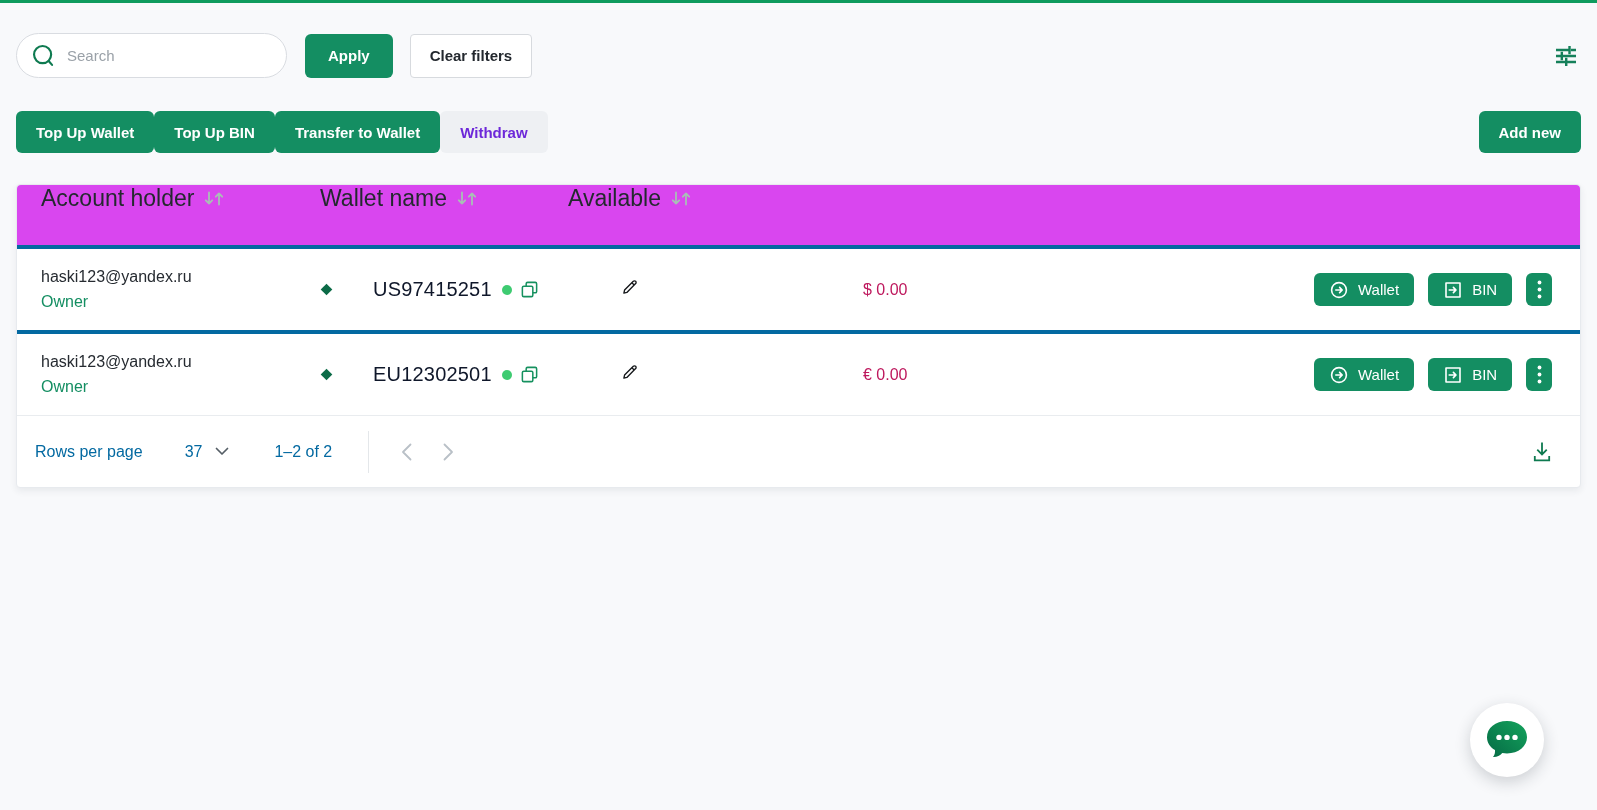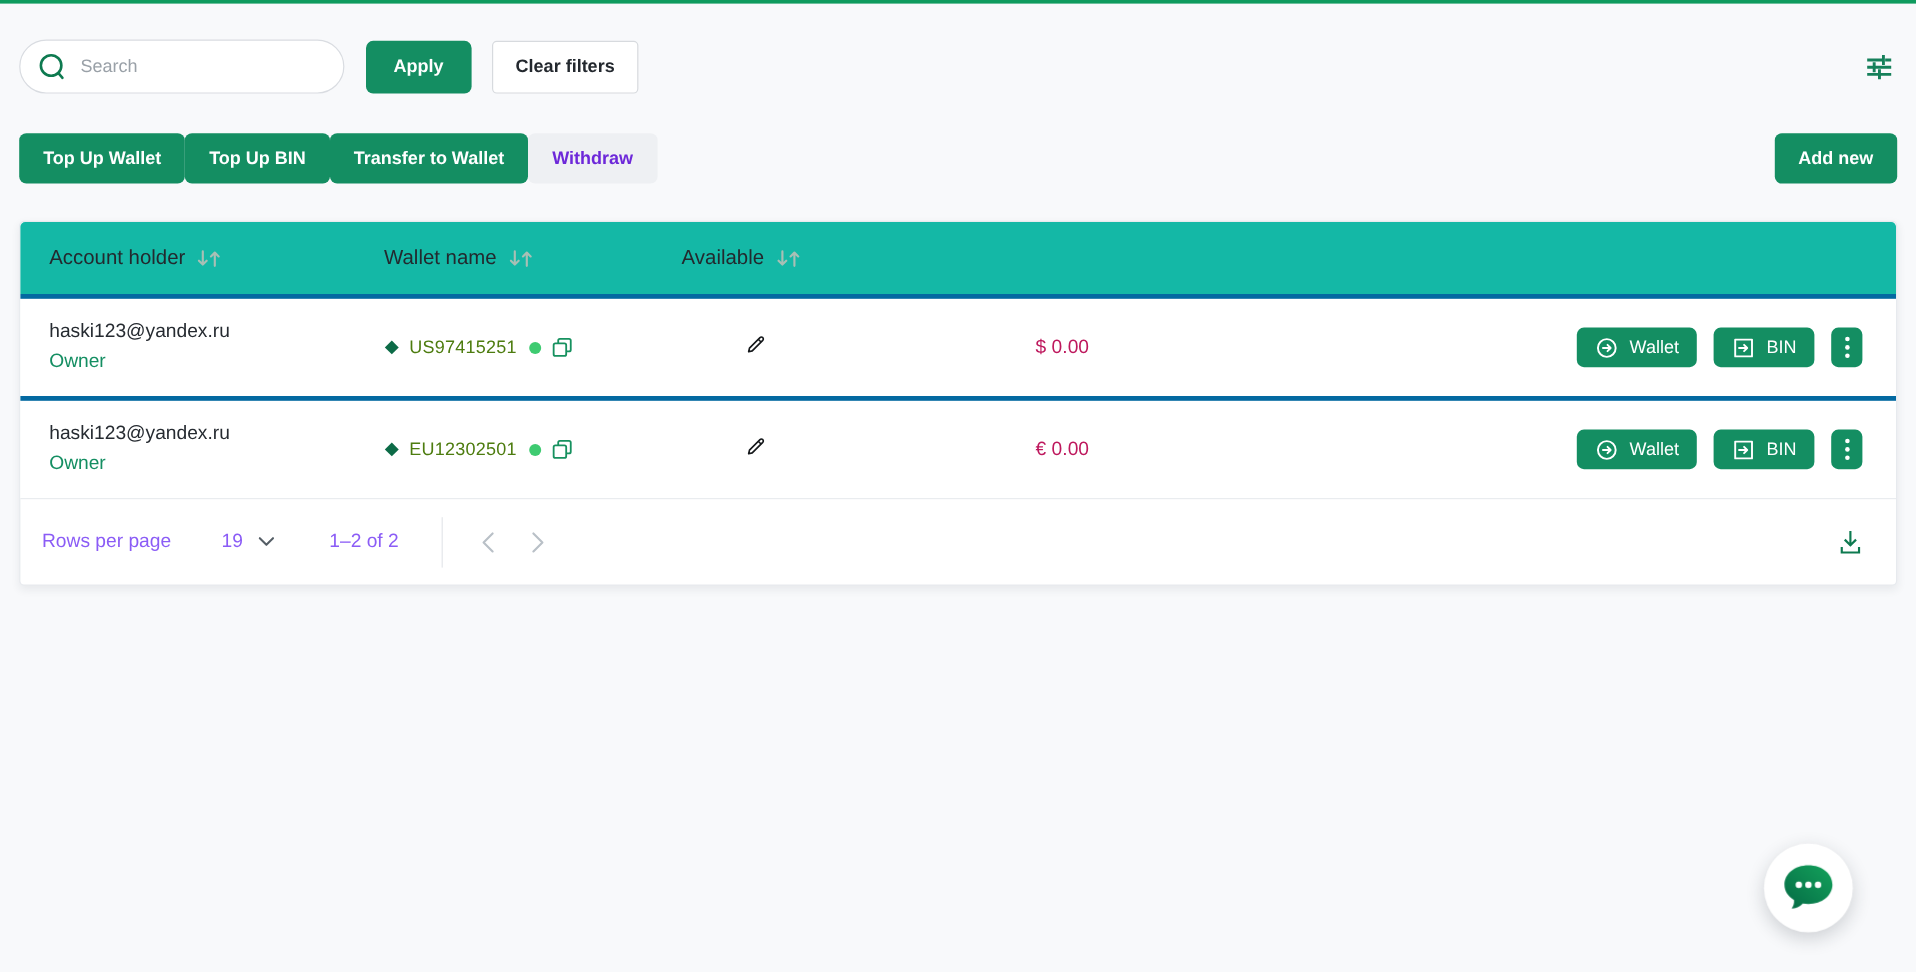--- a/index.html
+++ b/index.html
@@ -48,50 +48,50 @@
   .btn-disabled { background: #eef0f3; color: #6d28d9; cursor: default; }
   .btn-add { margin-left: auto; }
 
   
   .card {
     margin-top: 31px; background: #fff;
     border: 1px solid #e7eaee; border-radius: 4px;
     box-shadow: 0 3px 7px rgba(40,50,60,.08);
   }
   .thead {
-    display: flex; align-items: center; height: 60px;
-    background: #14b8a6; border-radius: 4px 4px 0 0;
-    font-size: 17px; font-weight: 500; color: #23292e;
+    display: flex; align-items: flex-start; height: 60px;
+    background: #d946ef; border-radius: 4px 4px 0 0;
+    font-size: 23px; font-weight: 500; color: #23292e;
   }
   .th { display: flex; align-items: center; gap: 9px; cursor: pointer; }
   .c1 { width: 303px; padding-left: 24px; }
   .c2 { width: 295px; }
   .c3 { width: 248px; }
   .c4 { flex: 1; }
   .c5 { width: 266px; display: flex; align-items: center; justify-content: flex-end; gap: 14px; padding-right: 28px; }
   .trow { display: flex; align-items: center; min-height: 85px; border-top: 4px solid #0369a1; background: #fff; }
   .trow:first-of-type { border-top: none; }
   .acct-email { font-size: 16px; color: #262b31; }
   .acct-role { font-size: 16px; color: #148e62; margin-top: 7px; }
   .wallet-cell { display: flex; align-items: center; gap: 8px; }
-  .wallet-num { font-size: 15px; color: #4d7c0f; letter-spacing: .2px; }
+  .wallet-num { font-size: 20px; color: #0f172a; letter-spacing: .2px; margin-left: 32px; }
   .status-dot { width: 10px; height: 10px; border-radius: 50%; background: #3ecb71; margin-left: 2px; }
   .icon-btn { background: none; border: none; cursor: pointer; display: inline-flex; padding: 0; }
   .available-text { font-size: 16px; color: #be185d; }
   .row-btn {
     height: 33px; background: #148e62; color: #fff; border-radius: 6px;
     font-size: 15px; font-weight: 400; gap: 9px; padding: 0 15px;
   }
   .row-btn-kebab { width: 31px; padding: 0; }
 
   
   .tfoot {
     display: flex; align-items: center; height: 72px;
     border-top: 1px solid #e9ecef; padding: 0 18px;
-    font-size: 16px; color: #8b5cf6;
+    font-size: 16px; color: #0369a1;
   }
   .rpp-label { margin-right: 42px; }
   .rpp-select { display: flex; align-items: center; gap: 13px; cursor: pointer; }
   .range-text { margin-left: 45px; }
   .v-divider { width: 1px; height: 42px; background: #e4e7ea; margin-left: 36px; }
   .page-nav { display: flex; align-items: center; gap: 23px; margin-left: 28px; }
   .page-nav .icon-btn { padding: 4px; }
   .download-wrap { margin-left: auto; margin-right: 8px; }
 
   
@@ -306,21 +306,21 @@
               <circle cx="2.5" cy="16.5" r="1.9"></circle>
             </svg>
           </span>
         </button>
       </div>
     </div>
 
     <div class="tfoot">
       <span class="rpp-label">Rows per page</span>
       <span class="rpp-select">
-        <span>19</span>
+        <span>37</span>
         <span style="display:flex;">
           <svg width="14" height="9" viewBox="0 0 14 9" fill="none" stroke="#555e66" stroke-width="1.7" stroke-linecap="round" stroke-linejoin="round">
             <path d="M1.5 1.5 7 7l5.5-5.5"></path>
           </svg>
         </span>
       </span>
       <span class="range-text">1–2 of 2</span>
       <span class="v-divider"></span>
       <span class="page-nav">
         <button class="icon-btn">

